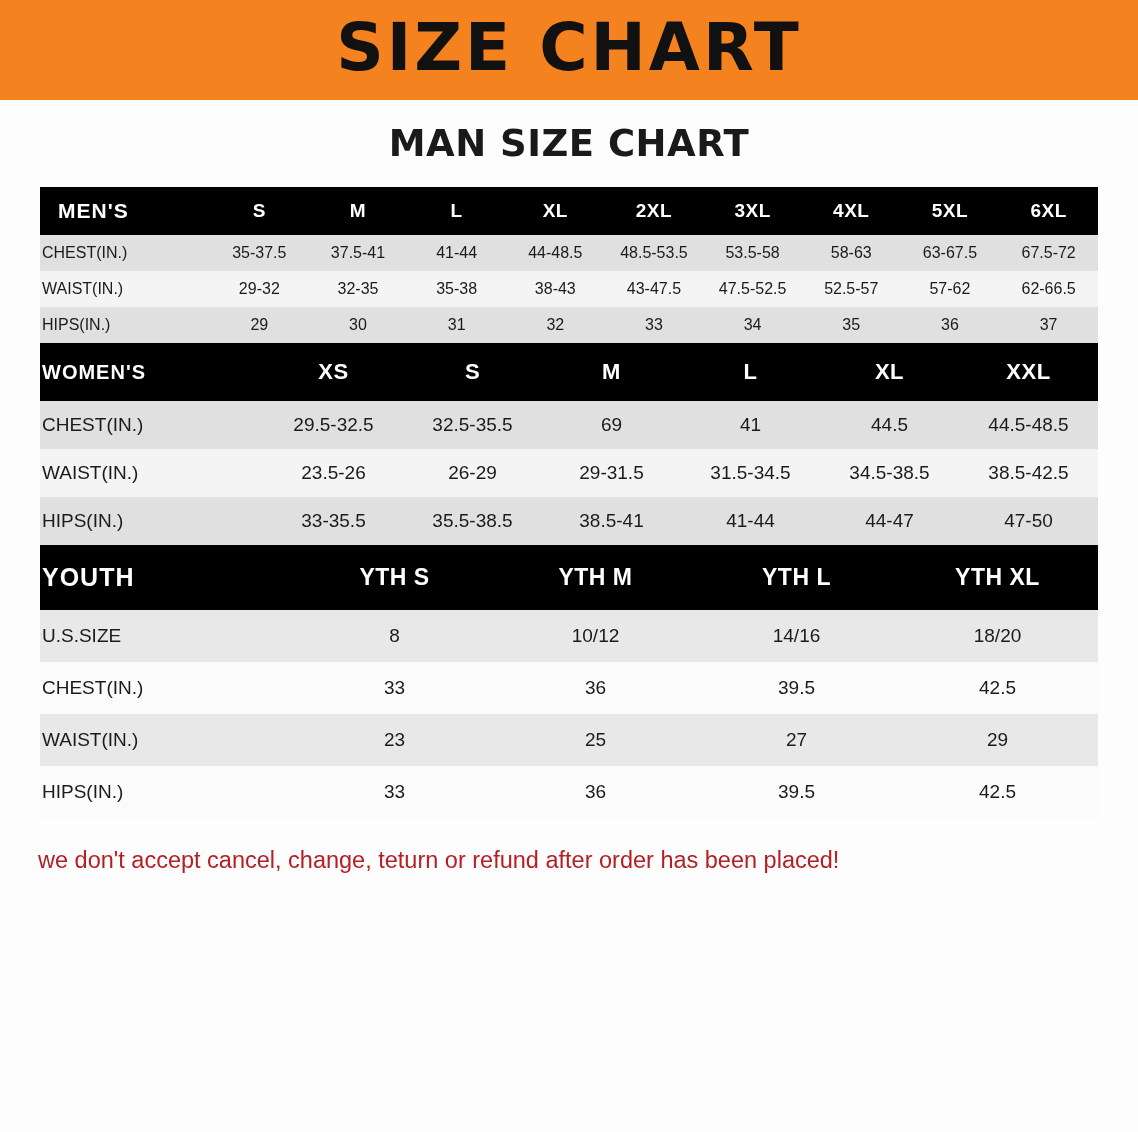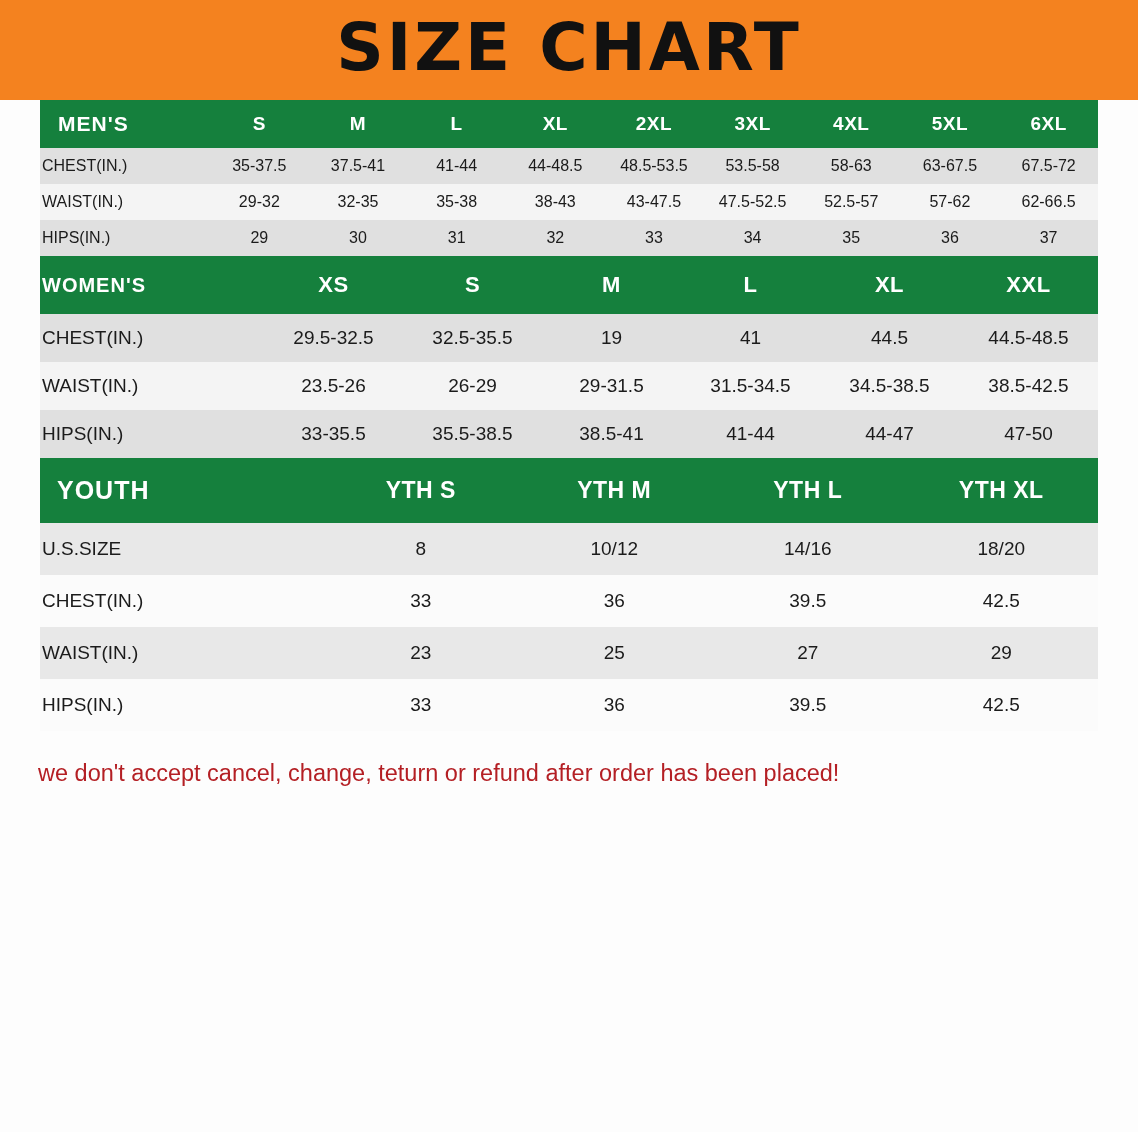--- a/index.html
+++ b/index.html
@@ -56,21 +56,21 @@
   
   .tbl-wrap {
     padding: 0 40px;
   }
   table {
     width: 100%;
     border-collapse: collapse;
     table-layout: fixed;
   }
   thead th {
-    background: #15803d;
+    background: #000000;
     color: #ffffff;
     font-weight: bold;
     font-size: 19px;
     padding: 12px 2px;
     text-align: center;
     letter-spacing: 0.5px;
   }
   thead th.rowhead {
     text-align: left;
     padding-left: 18px;
@@ -95,21 +95,21 @@
   
   #men-table thead th.rowhead { width: 150px; }
   #men-table tbody td { font-size: 16px; }
 
   
   #women-table thead th { font-size: 22px; padding: 16px 2px; }
   #women-table thead th.rowhead { width: 220px; font-size: 20px; }
   #women-table tbody td { font-size: 19px; padding: 13px 2px; }
 
   
-  #youth-table thead th { font-size: 23px; padding: 18px 17px; }
+  #youth-table thead th { font-size: 23px; padding: 18px 2px; }
   #youth-table thead th.rowhead { width: 250px; font-size: 25px; }
   #youth-table tbody td { font-size: 19px; padding: 15px 2px; }
   #youth-table tbody tr.odd  td { background: #e8e8e8; }
   #youth-table tbody tr.even td { background: #fbfbfb; }
 
   
   .note {
     margin: 26px 38px 0 38px;
     color: #b41f24;
     font-size: 23.5px;
@@ -120,20 +120,21 @@
 </style>
 </head>
 <body>
 
 <div class="page">
 
   <div class="banner">
     <div class="banner-title">SIZE CHART</div>
   </div>
 
+  <div class="section-title t-man">MAN SIZE CHART</div>
   <div class="tbl-wrap">
     <table id="men-table">
       <thead>
         <tr>
           <th class="rowhead">MEN'S</th>
           <th>S</th>
           <th>M</th>
           <th>L</th>
           <th>XL</th>
           <th>2XL</th>
@@ -195,21 +196,21 @@
           <th>L</th>
           <th>XL</th>
           <th>XXL</th>
         </tr>
       </thead>
       <tbody>
         <tr class="odd">
           <td class="rowhead">CHEST(IN.)</td>
           <td>29.5-32.5</td>
           <td>32.5-35.5</td>
-          <td>19</td>
+          <td>69</td>
           <td>41</td>
           <td>44.5</td>
           <td>44.5-48.5</td>
         </tr>
         <tr class="even">
           <td class="rowhead">WAIST(IN.)</td>
           <td>23.5-26</td>
           <td>26-29</td>
           <td>29-31.5</td>
           <td>31.5-34.5</td>

